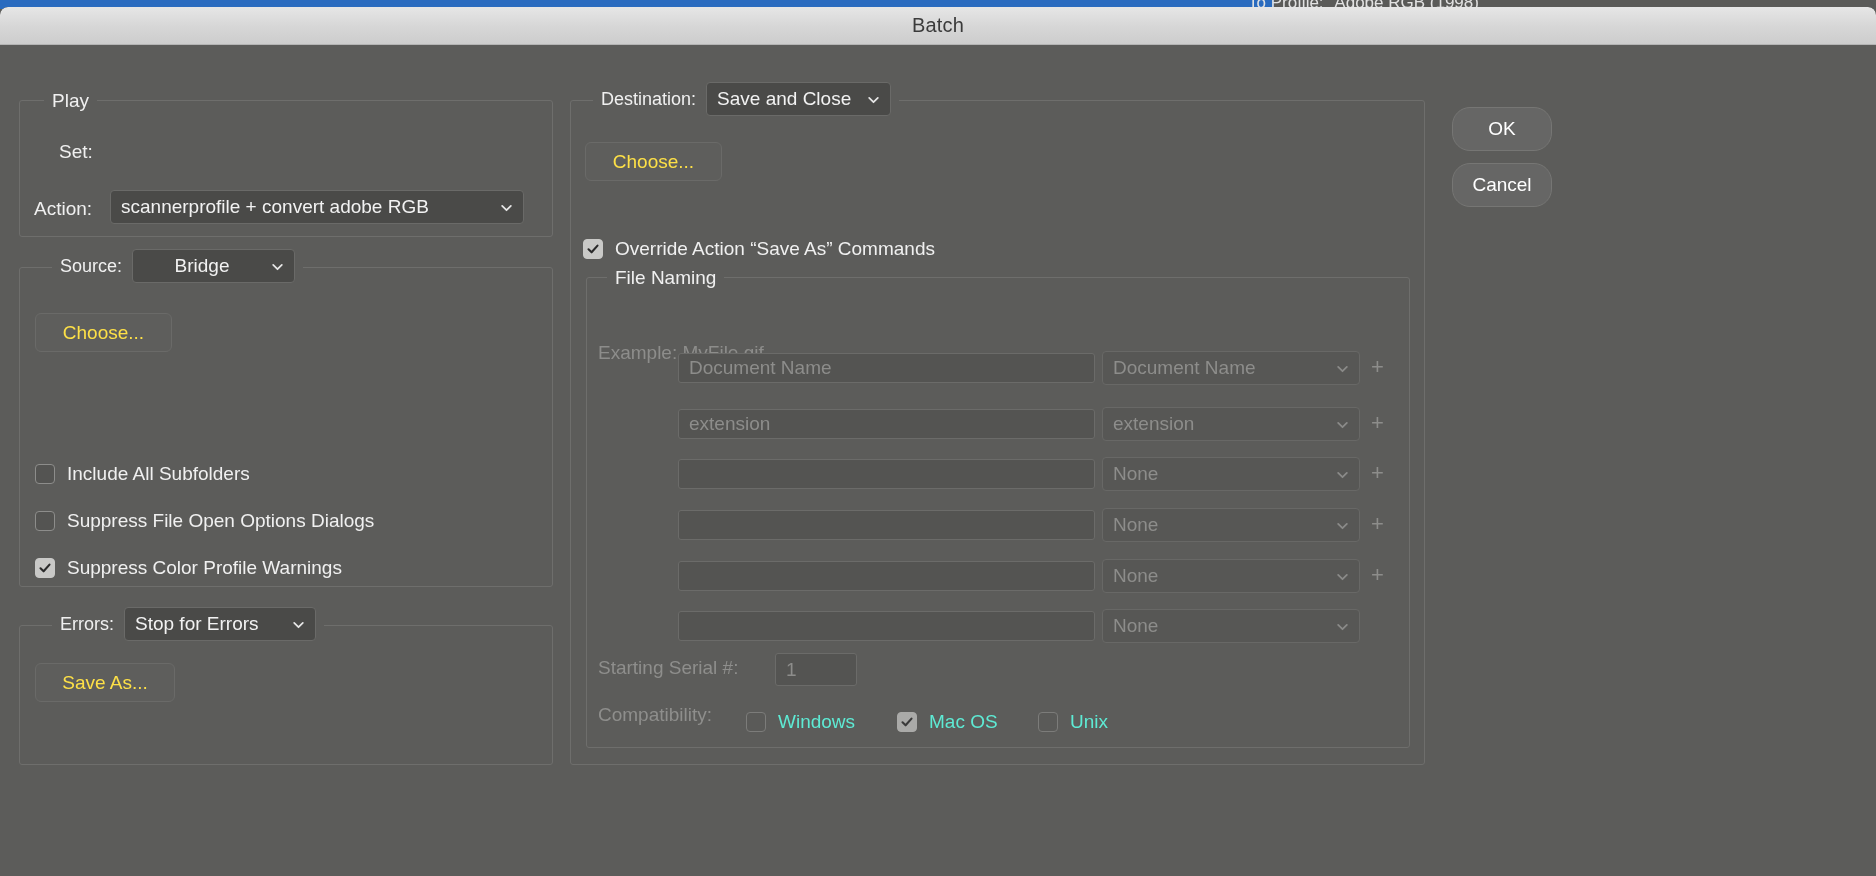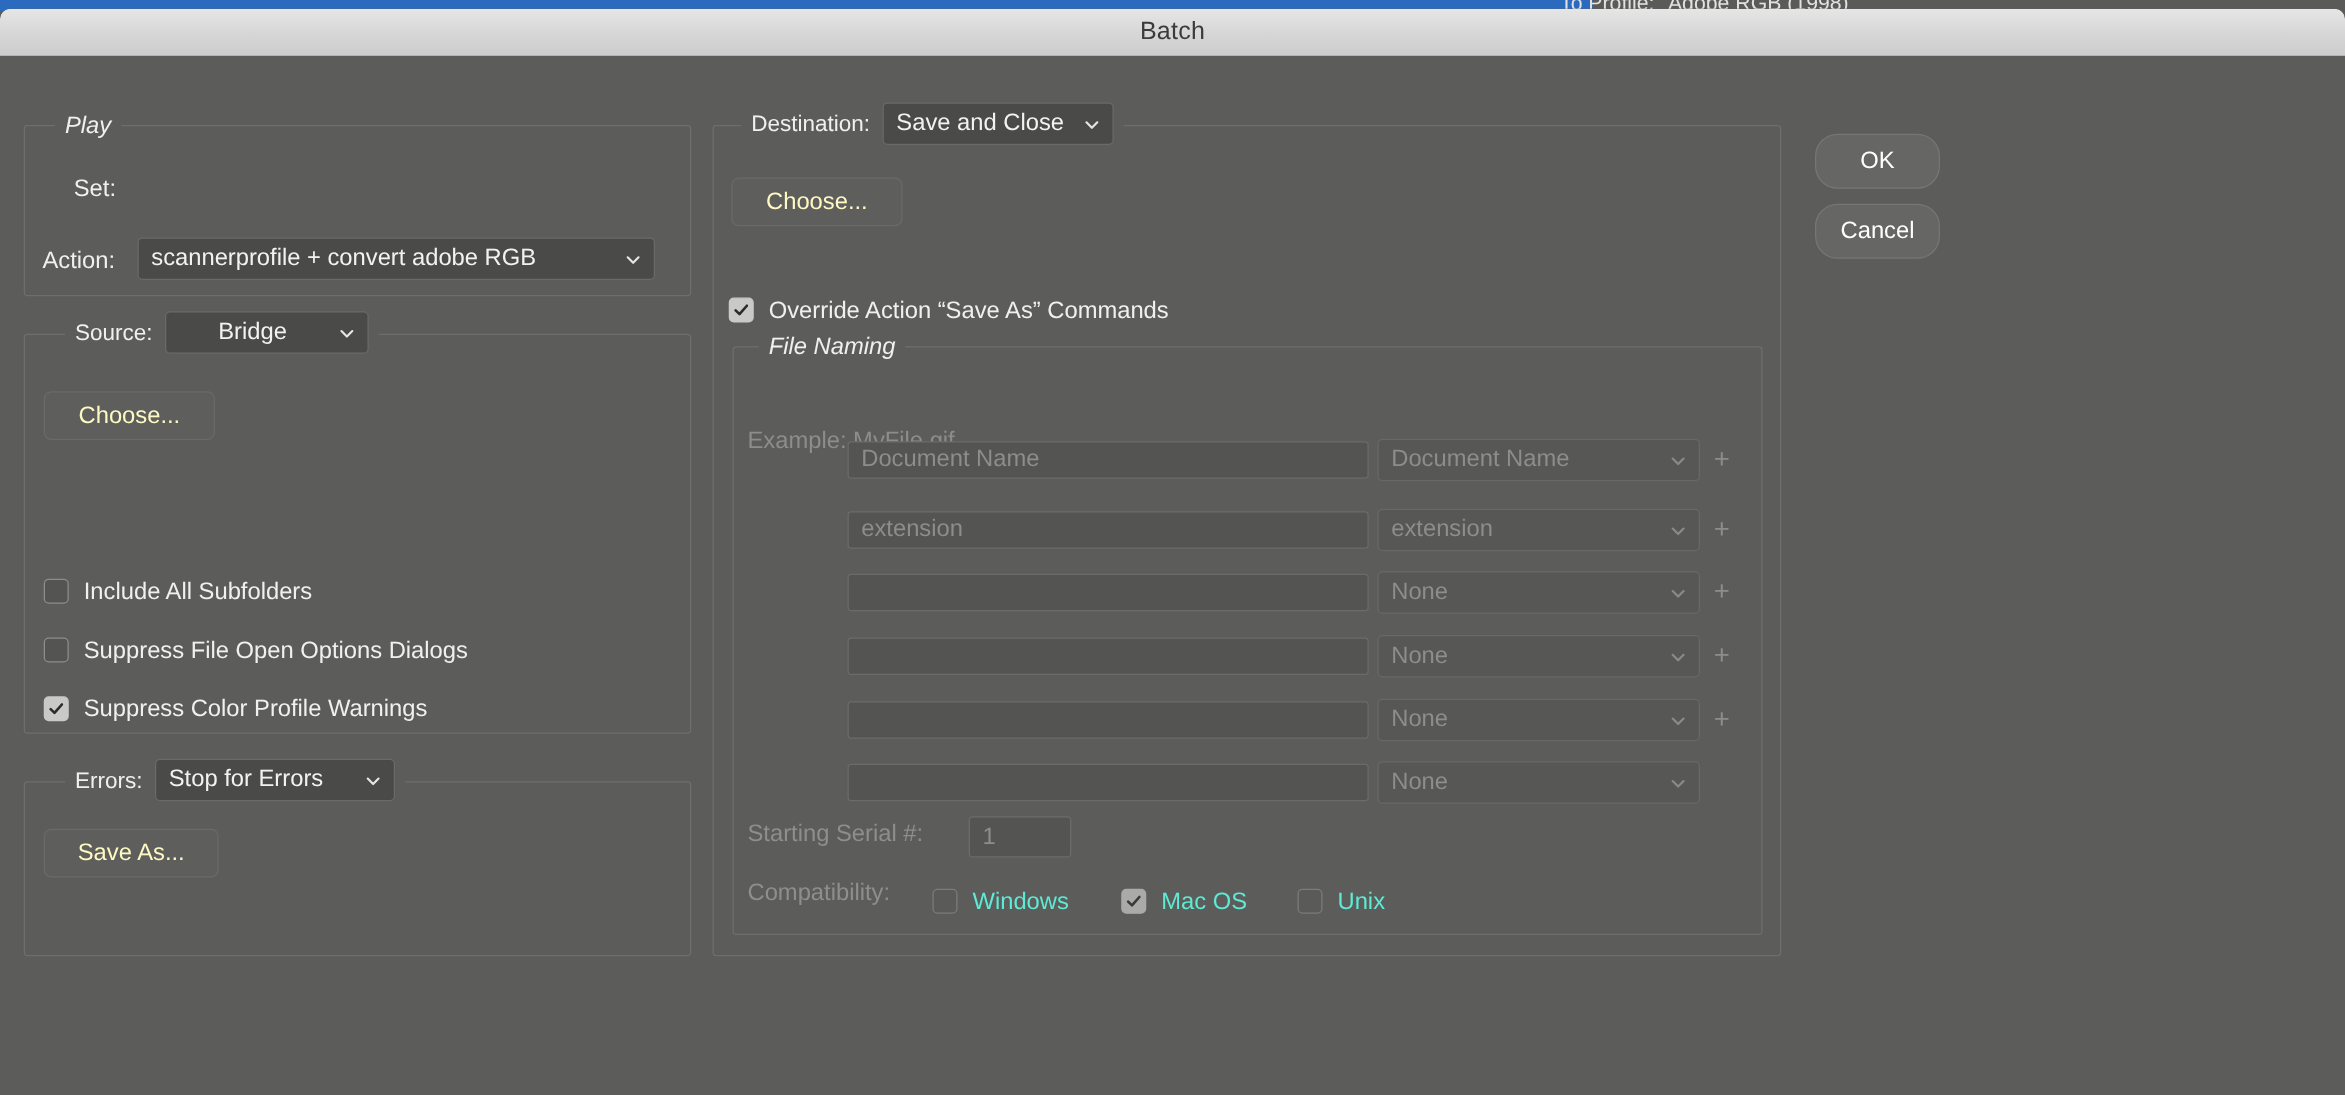--- a/index.html
+++ b/index.html
@@ -85,21 +85,20 @@
     border-radius: 3px;
   }
   .group-legend {
     position: absolute;
     top: -11px;
     background: #5c5c5a;
     color: #f0f0f0;
     font-size: 19px;
     padding: 0 8px;
     white-space: nowrap;
-    font-style: italic;
   }
 
   
   .legend-control {
     position: absolute;
     top: -19px;
     background: #5c5c5a;
     padding: 0 8px;
     display: flex;
     align-items: center;
@@ -154,38 +153,39 @@
     position: absolute;
     background: #616160;
     border: 1px solid #6d6d6b;
     border-radius: 6px;
     color: #f0f0f0;
     font-size: 19px;
     display: flex;
     align-items: center;
     justify-content: center;
   }
-  .btn.disabled { color: #fef9c3; background: #5e5e5c; border-color: #6a6a68; }
+  .btn.disabled { color: #fde047; background: #5e5e5c; border-color: #6a6a68; }
 
   .btn-round {
     position: absolute;
     background: #666665;
     border: 1px solid #767674;
     border-radius: 18px;
     color: #ffffff;
     font-size: 19px;
     display: flex;
     align-items: center;
     justify-content: center;
   }
 
   
   .checkrow {
     position: absolute;
     display: flex;
+    align-items: center;
     gap: 12px;
     white-space: nowrap;
   }
   .cb {
     width: 20px; height: 20px;
     flex: none;
     border-radius: 4px;
     background: #545452;
     border: 1px solid #8d8d8b;
     display: flex;

